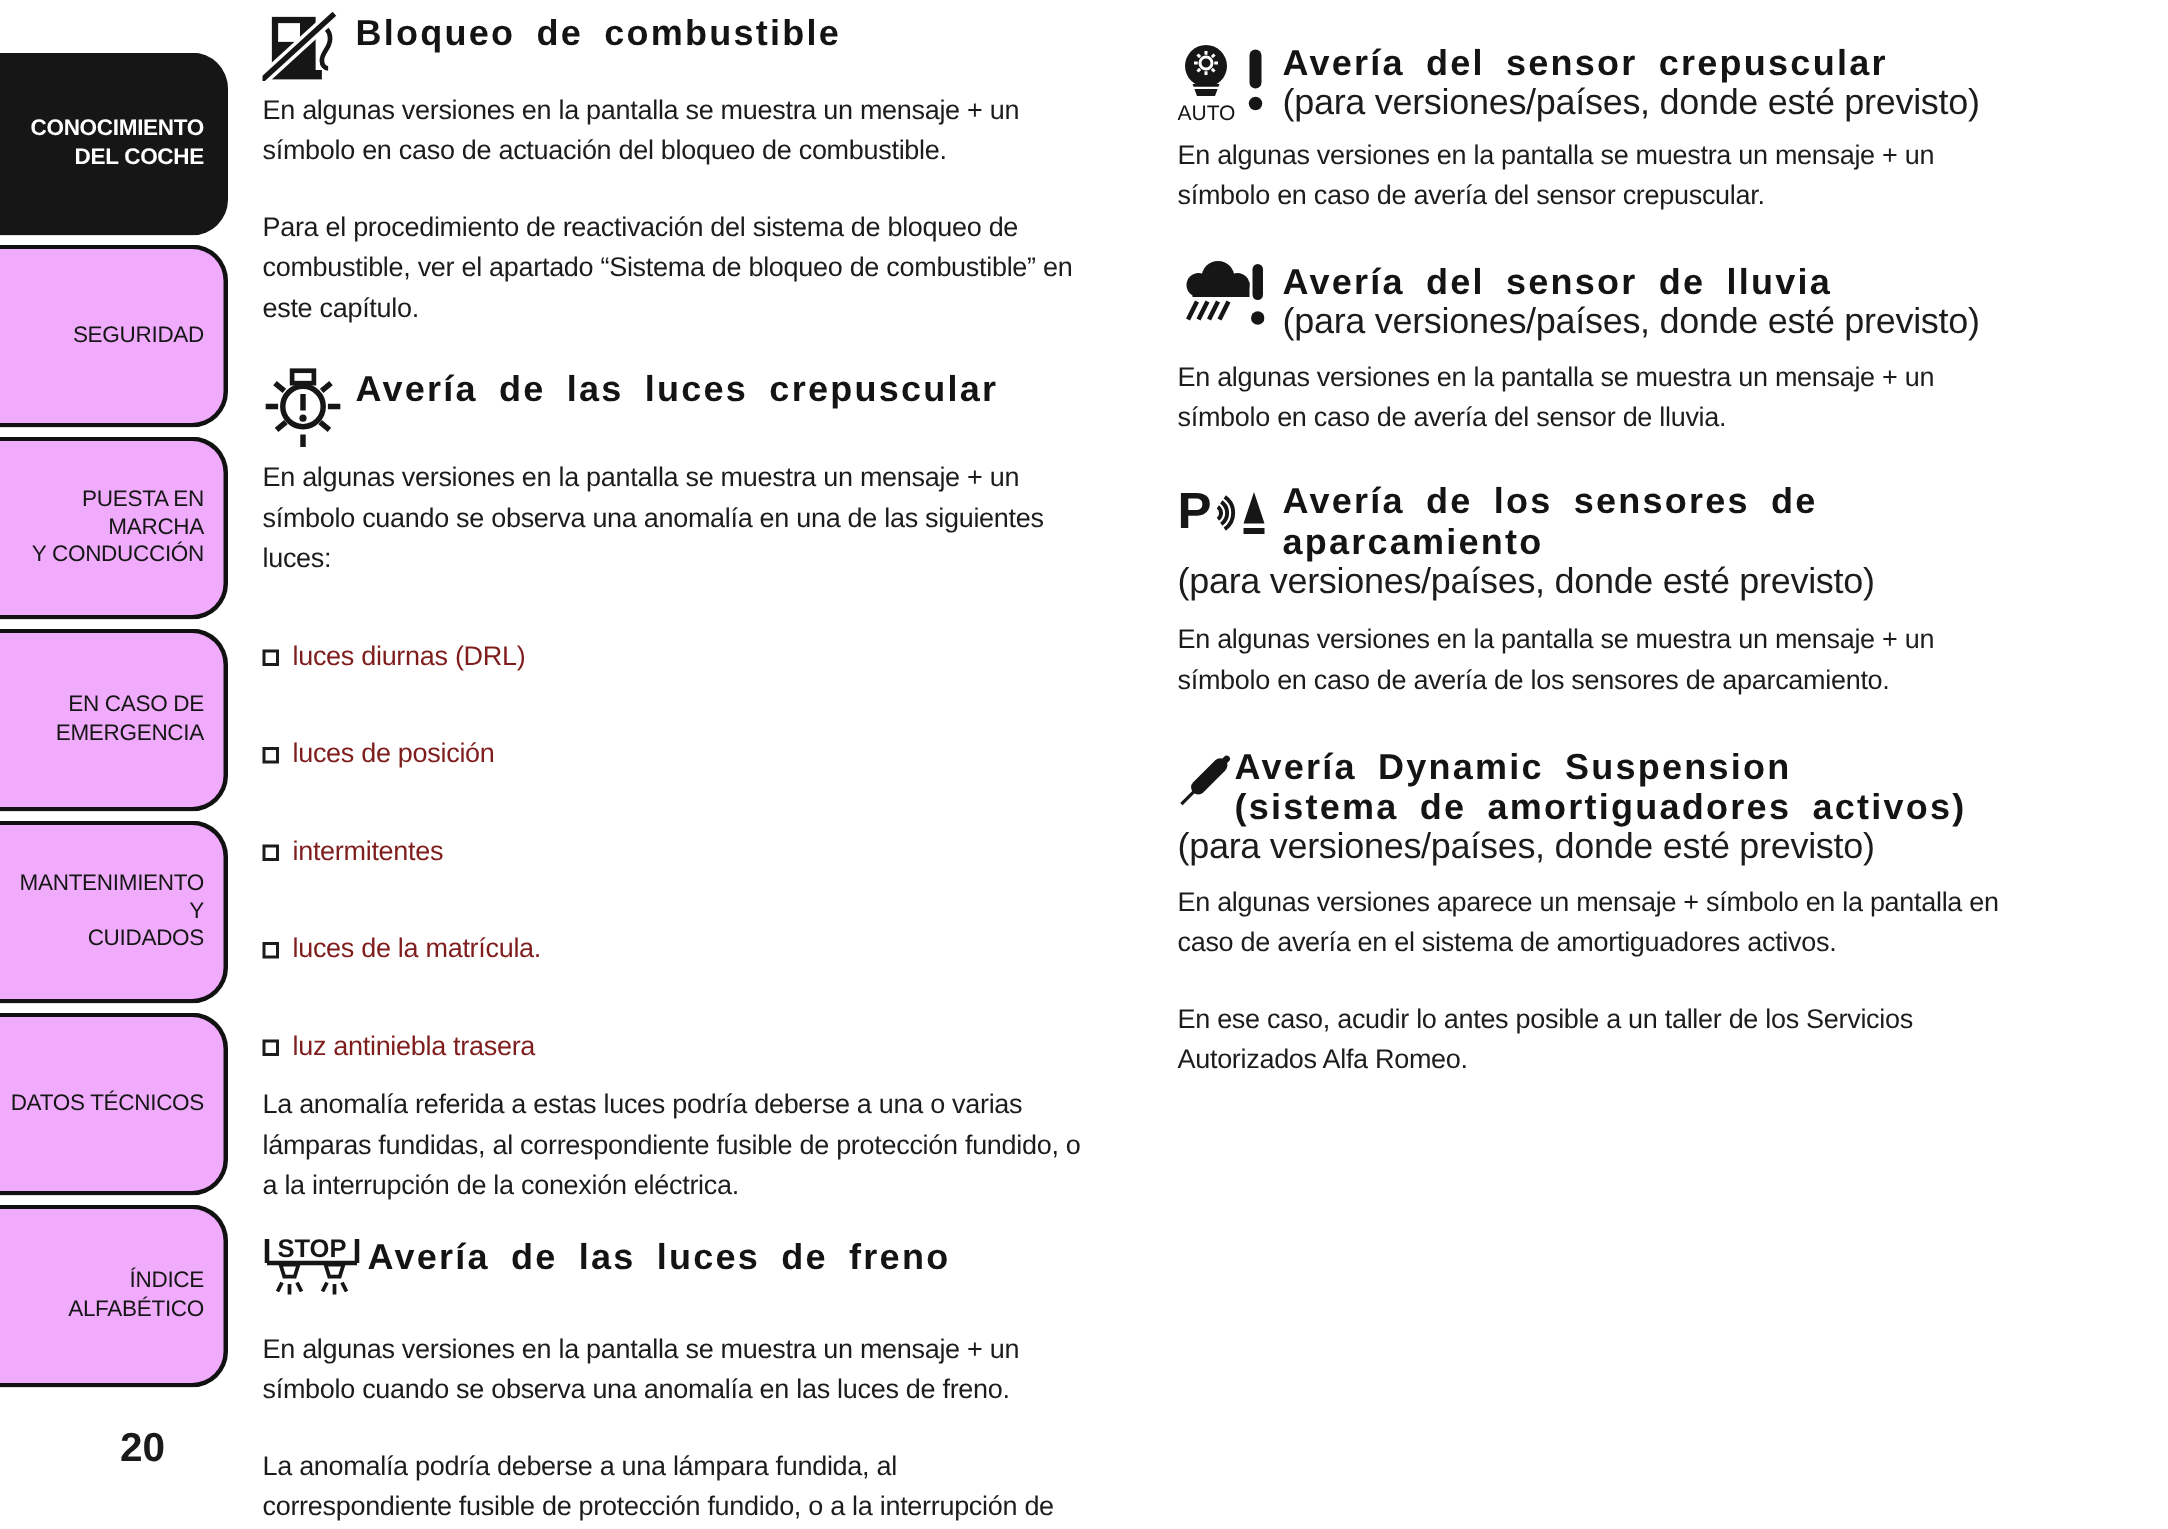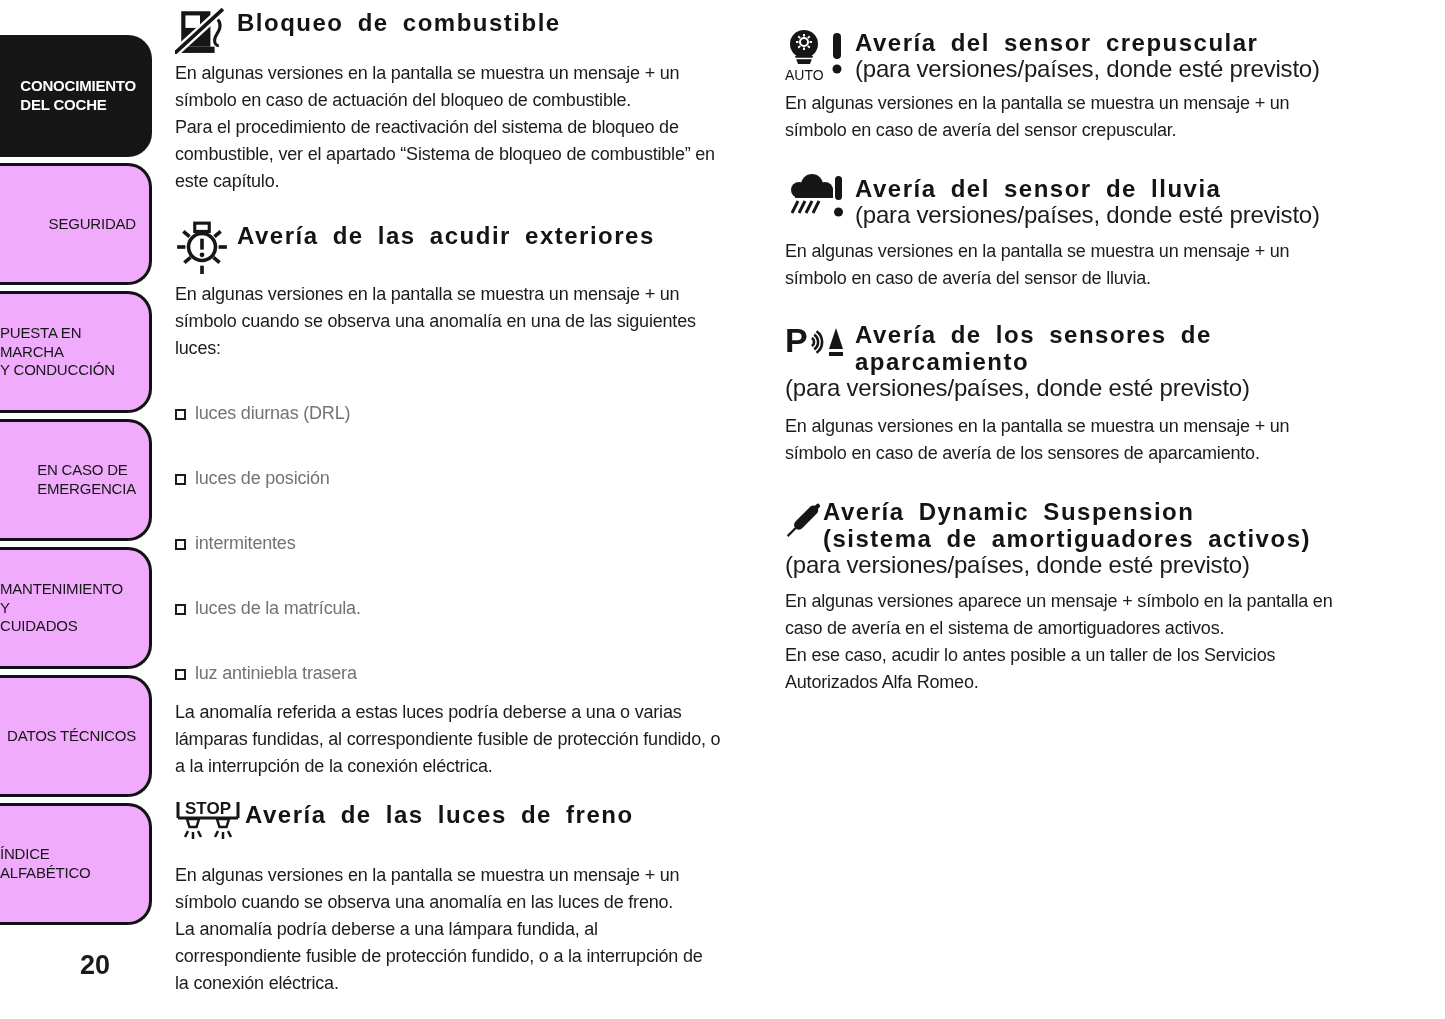--- a/index.html
+++ b/index.html
@@ -11,21 +11,21 @@
   
   .sidebar { position:absolute; left:0; top:35px; width:152px; }
   .tab {
     height:122px; margin-bottom:6px; background:#f0abfc;
     border:3.5px solid #111; border-left:none; border-radius:0 24px 24px 0;
     display:flex; align-items:center; justify-content:flex-end;
     padding-right:13px; cursor:pointer;
   }
   .tab-label {
     font-size:15px; font-weight:400; letter-spacing:-0.2px; color:#161616;
-    white-space:pre-line; line-height:1.25; text-transform:uppercase;
+    text-align:right; white-space:pre-line; line-height:1.25; text-transform:uppercase;
   }
   .tab.active { background:#161616; border-color:#161616; }
   .tab.active .tab-label { color:#fff; font-weight:700; }
   .page-number {
     position:absolute; left:55px; top:950px; width:80px; text-align:center;
     font-size:27px; font-weight:700; color:#1a1a1a;
   }
   
   .col { position:absolute; top:0; }
   .col-left  { left:175px; width:600px; padding-top:0; }
@@ -36,29 +36,29 @@
     font-size:24px; line-height:27px; font-weight:700; color:#141414;
     letter-spacing:1.5px; word-spacing:6px; white-space:pre-line; padding-top:3px;
   }
   .subtitle { font-size:24px; line-height:26px; color:#1c1c1c; letter-spacing:-0.2px; }
   .para {
     font-size:18px; line-height:27px; color:#1c1c1c; letter-spacing:-0.2px;
     white-space:pre-line;
   }
   .bullet-list { list-style:none; }
   .bullet-list li {
-    font-size:18px; line-height:27px; letter-spacing:-0.2px; color:#737373;
+    font-size:18px; line-height:27px; letter-spacing:-0.2px; color:#7f1d1d;
     display:flex; align-items:center; margin-bottom:9px;margin-top:38px;
   }
   .bullet-square {
     flex:0 0 auto; width:11px; height:11px; border:2px solid #1c1c1c;
     margin-right:9px; margin-top:1px;
   }
   
-  .mt6{margin-top:6px}.mt8{margin-top:0}.mt10{margin-top:10px}.mt12{margin-top:12px}
+  .mt6{margin-top:6px}.mt8{margin-top:24px}.mt10{margin-top:10px}.mt12{margin-top:12px}
   .mt14{margin-top:14px}.mt18{margin-top:18px}.mt24{margin-top:24px}.mt26{margin-top:26px}
   .mt28{margin-top:28px}
   svg { display:block; }
 </style>
 </head>
 <body>
 
 <div class="page">
 
   <nav class="sidebar">
@@ -122,21 +122,21 @@
             <line x1="2" y1="27" x2="10" y2="27"></line>
             <line x1="42" y1="27" x2="50" y2="27"></line>
             <line x1="8" y1="12" x2="14" y2="17"></line>
             <line x1="38" y1="17" x2="44" y2="12"></line>
             <line x1="9" y1="42" x2="15" y2="37"></line>
             <line x1="37" y1="37" x2="43" y2="42"></line>
             <line x1="26" y1="45" x2="26" y2="53"></line>
           </g>
         </svg>
       </span>
-      <h2 class="sec-title">Avería de las acudir exteriores</h2>
+      <h2 class="sec-title">Avería de las luces crepuscular</h2>
     </div>
     <p class="para mt6">En algunas versiones en la pantalla se muestra un mensaje + un
 símbolo cuando se observa una anomalía en una de las siguientes
 luces:</p>
     <ul class="bullet-list mt12">
       <li>
           <span class="bullet-square"></span>
           <span>luces diurnas (DRL)</span>
         </li>
       <li>

